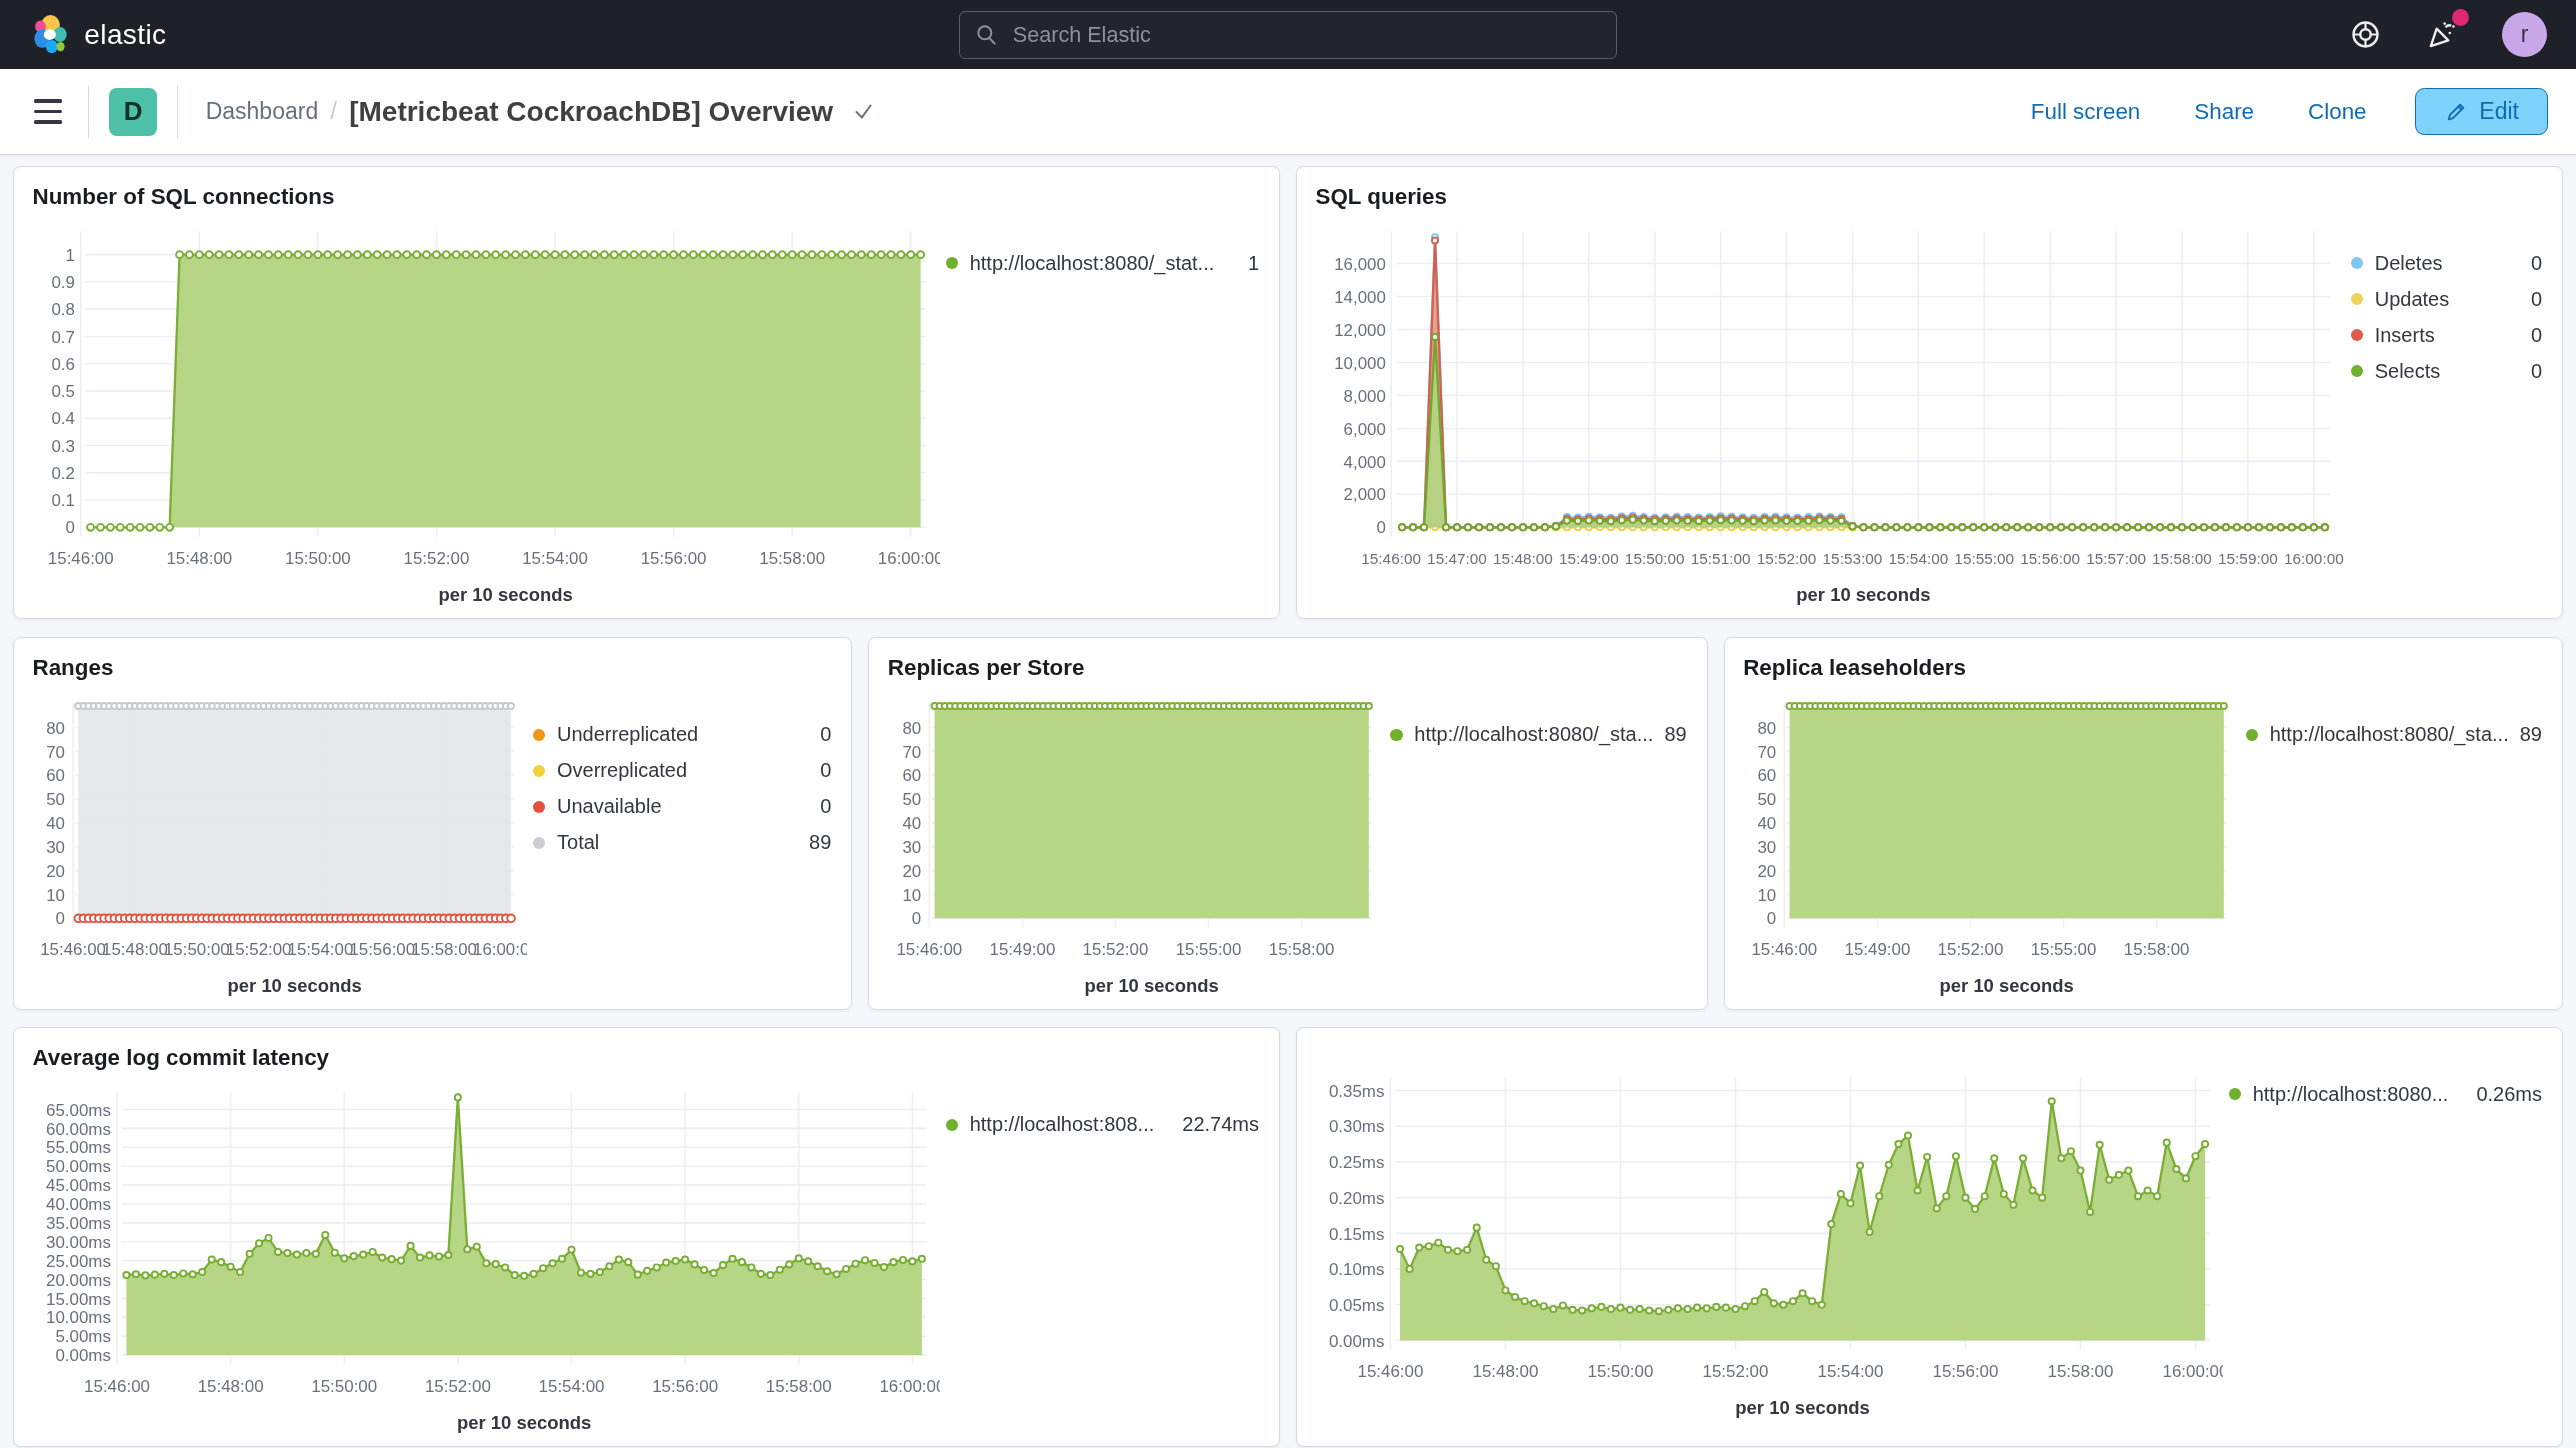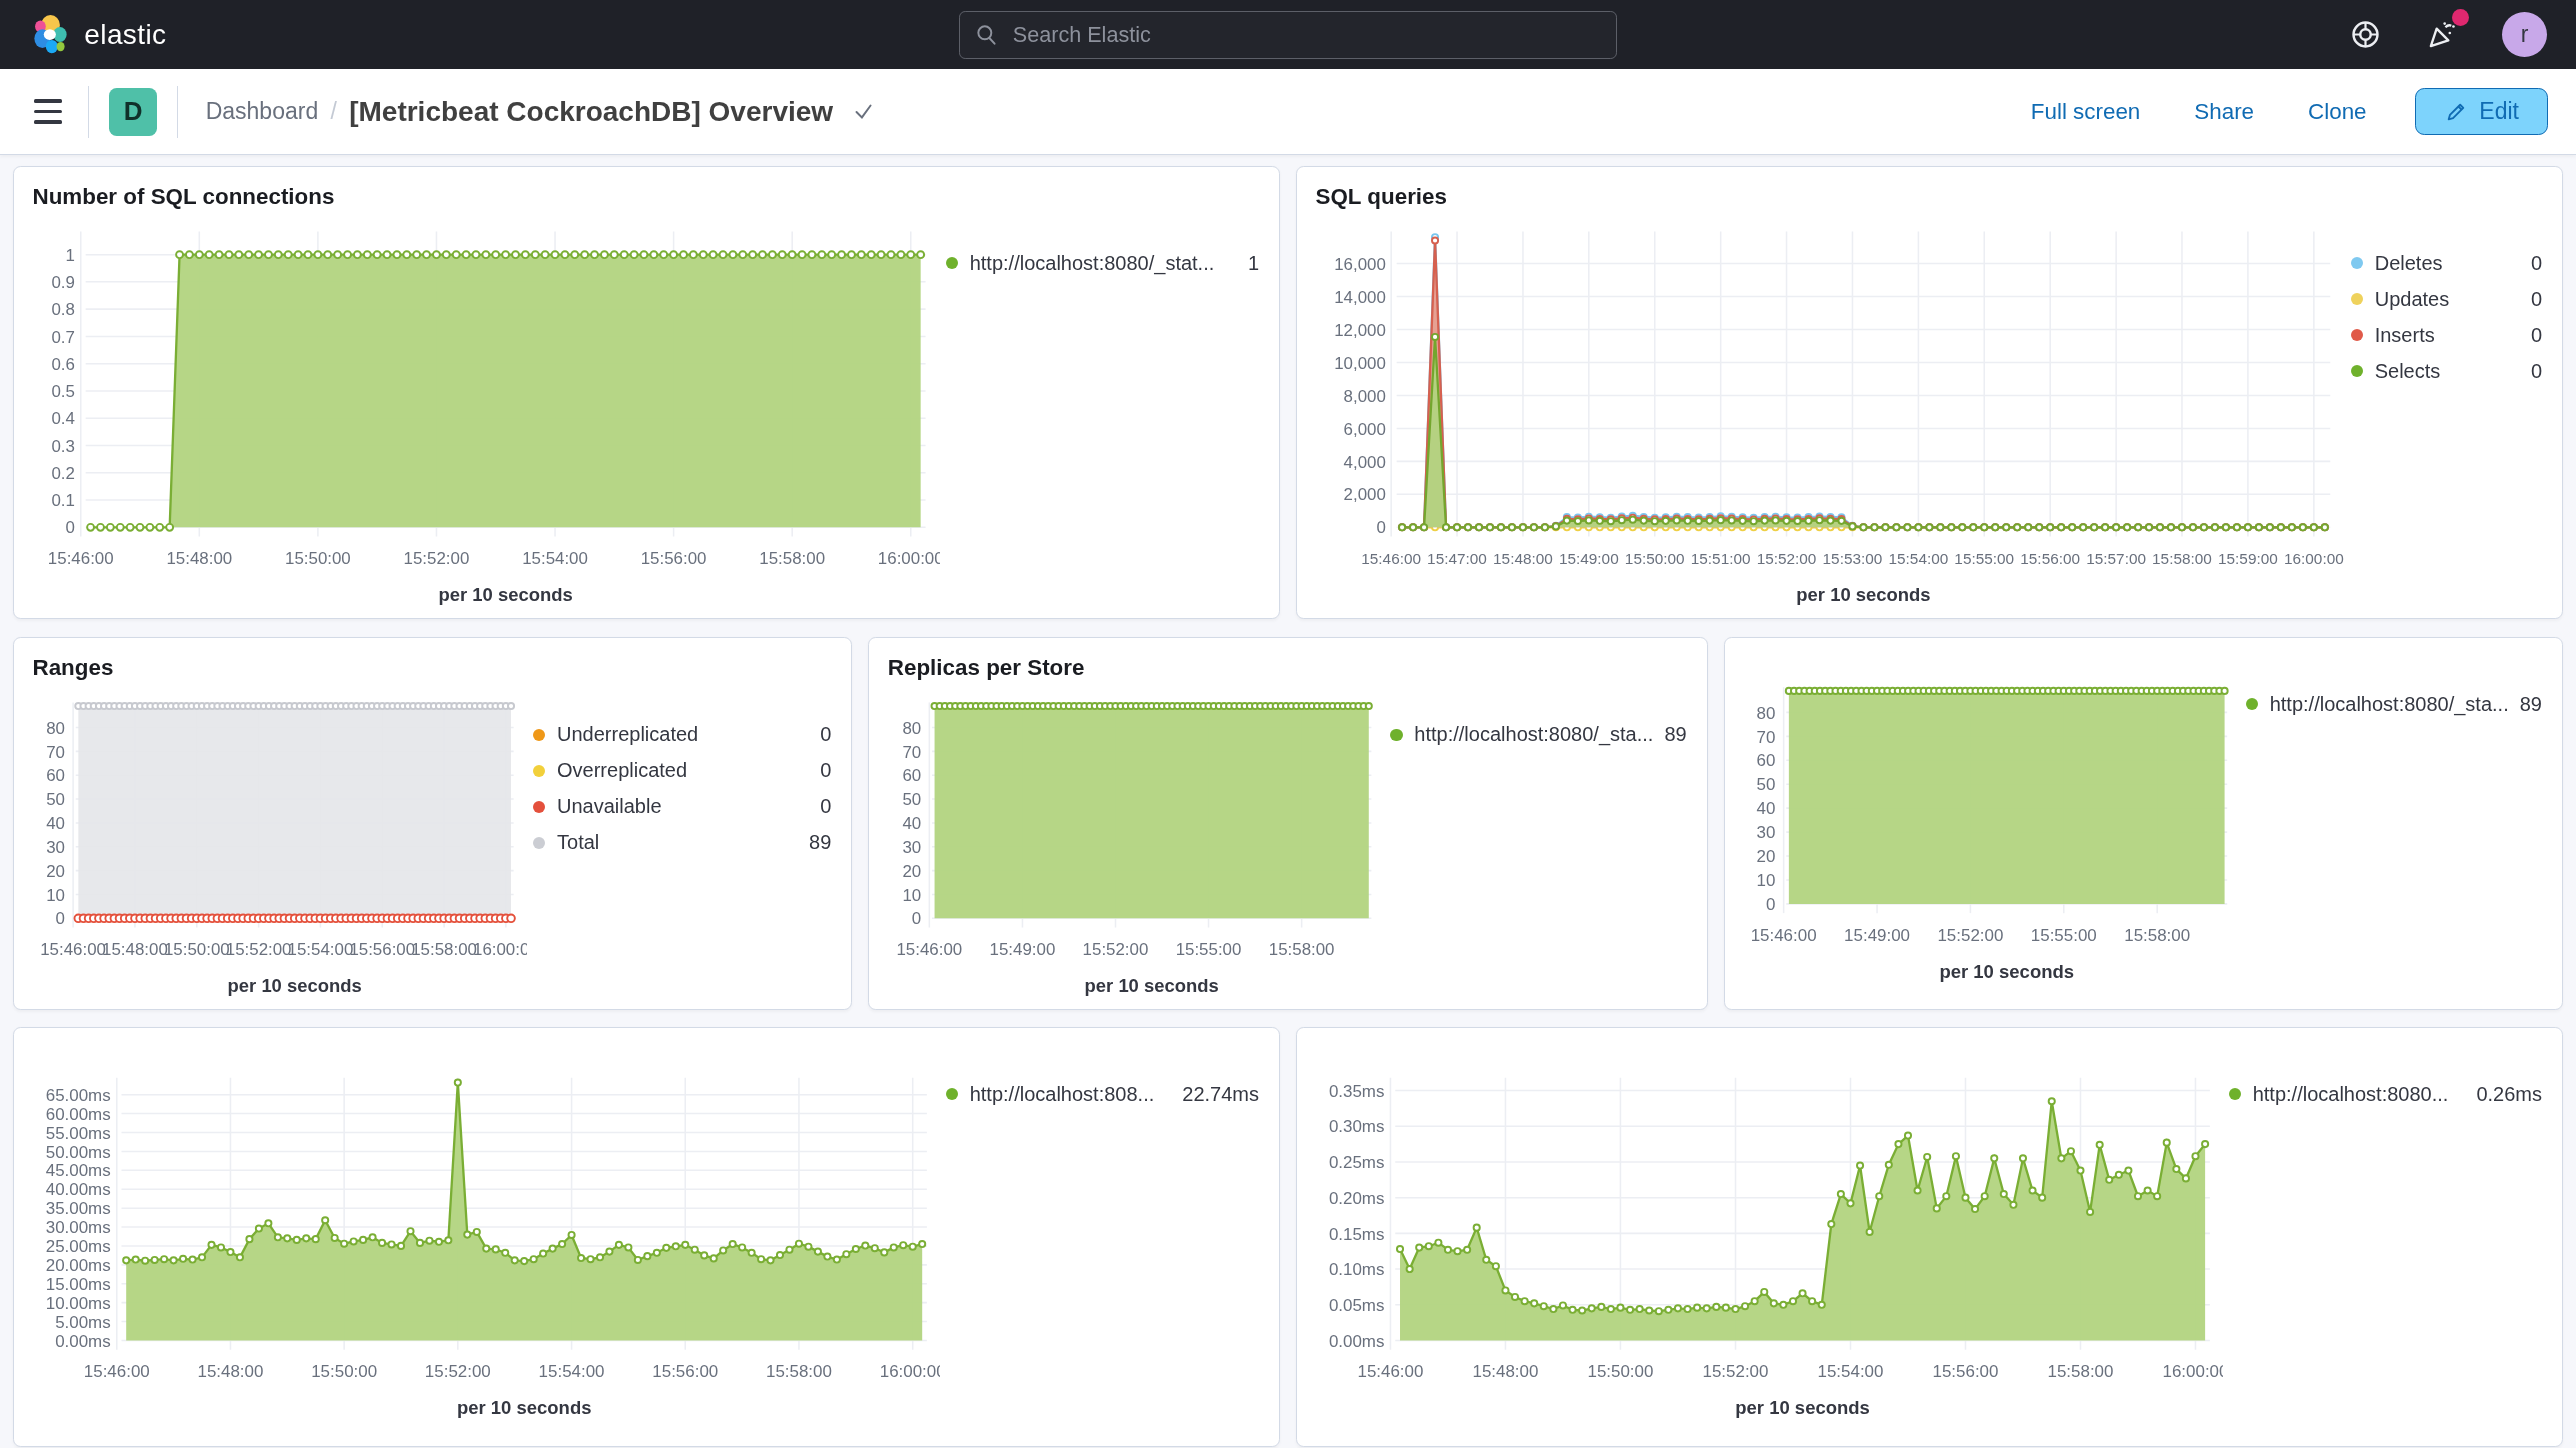--- a/index.html
+++ b/index.html
@@ -1285,20 +1285,21 @@
         <div class="legend" style="width: 307px;">
             <div class="legend-item">
               <span class="legend-dot" style="background: rgb(111, 177, 44);"></span>
               <span class="legend-label">http://localhost:8080/_sta...</span>
               <span class="legend-value">89</span>
             </div>
           </div>
       </div>
     </section>
     <section class="panel">
+      <div class="panel-title">Replica leaseholders</div>
       <div class="chart-row">
         <svg class="chart" viewBox="0 0 648 409">
             <line x1="56.6" y1="24" x2="56.6" y2="317" stroke="#eceef3" stroke-width="2"></line>
             <text x="56.6" y="353" text-anchor="middle" font-size="22" fill="#69707d">15:46:00</text>
             <line x1="177.8" y1="24" x2="177.8" y2="317" stroke="#eceef3" stroke-width="2"></line>
             <text x="177.8" y="353" text-anchor="middle" font-size="22" fill="#69707d">15:49:00</text>
             <line x1="298.9" y1="24" x2="298.9" y2="317" stroke="#eceef3" stroke-width="2"></line>
             <text x="298.9" y="353" text-anchor="middle" font-size="22" fill="#69707d">15:52:00</text>
             <line x1="420.0" y1="24" x2="420.0" y2="317" stroke="#eceef3" stroke-width="2"></line>
             <text x="420.0" y="353" text-anchor="middle" font-size="22" fill="#69707d">15:55:00</text>
@@ -1417,20 +1418,21 @@
               <span class="legend-label">http://localhost:8080/_sta...</span>
               <span class="legend-value">89</span>
             </div>
           </div>
       </div>
     </section>
   </div>
 
   <div class="row row3">
     <section class="panel">
+      <div class="panel-title">Average log commit latency</div>
       <div class="chart-row">
         <svg class="chart" viewBox="0 0 1181 469">
             <line x1="113.9" y1="24" x2="113.9" y2="377" stroke="#eceef3" stroke-width="2"></line>
             <text x="113.9" y="413" text-anchor="middle" font-size="22" fill="#69707d">15:46:00</text>
             <line x1="261.4" y1="24" x2="261.4" y2="377" stroke="#eceef3" stroke-width="2"></line>
             <text x="261.4" y="413" text-anchor="middle" font-size="22" fill="#69707d">15:48:00</text>
             <line x1="408.9" y1="24" x2="408.9" y2="377" stroke="#eceef3" stroke-width="2"></line>
             <text x="408.9" y="413" text-anchor="middle" font-size="22" fill="#69707d">15:50:00</text>
             <line x1="556.4" y1="24" x2="556.4" y2="377" stroke="#eceef3" stroke-width="2"></line>
             <text x="556.4" y="413" text-anchor="middle" font-size="22" fill="#69707d">15:52:00</text>

